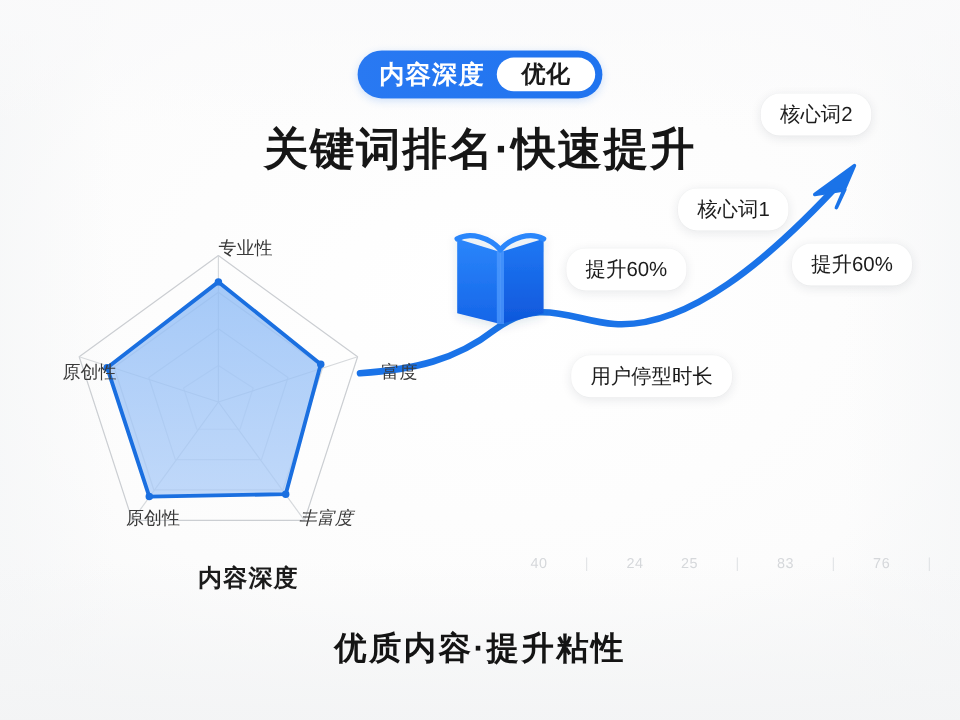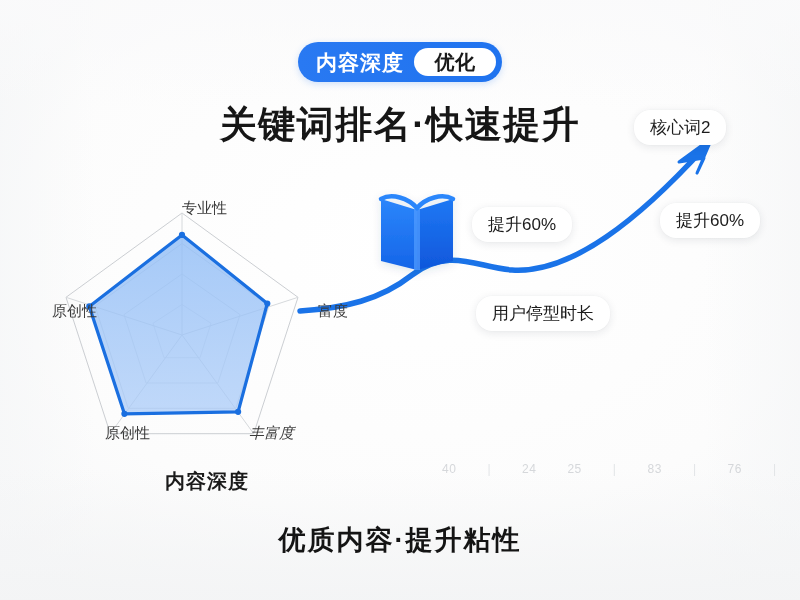--- a/index.html
+++ b/index.html
@@ -94,21 +94,21 @@
     justify-content: center;
     border-radius: 16px;
     background: #ffffff;
     color: #1c1c1c;
     font-size: 17px;
     line-height: 1;
     padding: 9px 16px;
     box-shadow: 0 2px 9px rgba(30,40,60,0.10), 0 0 0 0.5px rgba(0,0,0,0.02);
     white-space: nowrap;
   }
-  #pill-core2 { left: 634px; top: 110px; text-align: right; }
+  #pill-core2 { left: 634px; top: 78px; text-align: right; }
   #pill-core1 { left: 565px; top: 157px; }
   #pill-boost-left { left: 472px; top: 207px; }
   #pill-boost-right { left: 660px; top: 203px; }
   #pill-dwell { left: 476px; top: 296px; }
 
   
   svg.layer {
     position: absolute;
     left: 0;
     top: 0;
@@ -243,20 +243,21 @@
   </svg>
 
   <div class="badge">
     <span class="badge-main">内容深度</span>
     <span class="badge-pill">优化</span>
   </div>
 
   <div class="headline">关键词排名·快速提升</div>
 
   <div class="pill" id="pill-core2">核心词2</div>
+  <div class="pill" id="pill-core1">核心词1</div>
   <div class="pill" id="pill-boost-left">提升60%</div>
   <div class="pill" id="pill-boost-right">提升60%</div>
   <div class="pill" id="pill-dwell">用户停型时长</div>
 
   <div class="rlabel" id="rl-top">专业性</div>
   <div class="rlabel" id="rl-right">富度</div>
   <div class="rlabel" id="rl-bottomright">丰富度</div>
   <div class="rlabel" id="rl-bottomleft">原创性</div>
   <div class="rlabel" id="rl-left">原创性</div>
 

